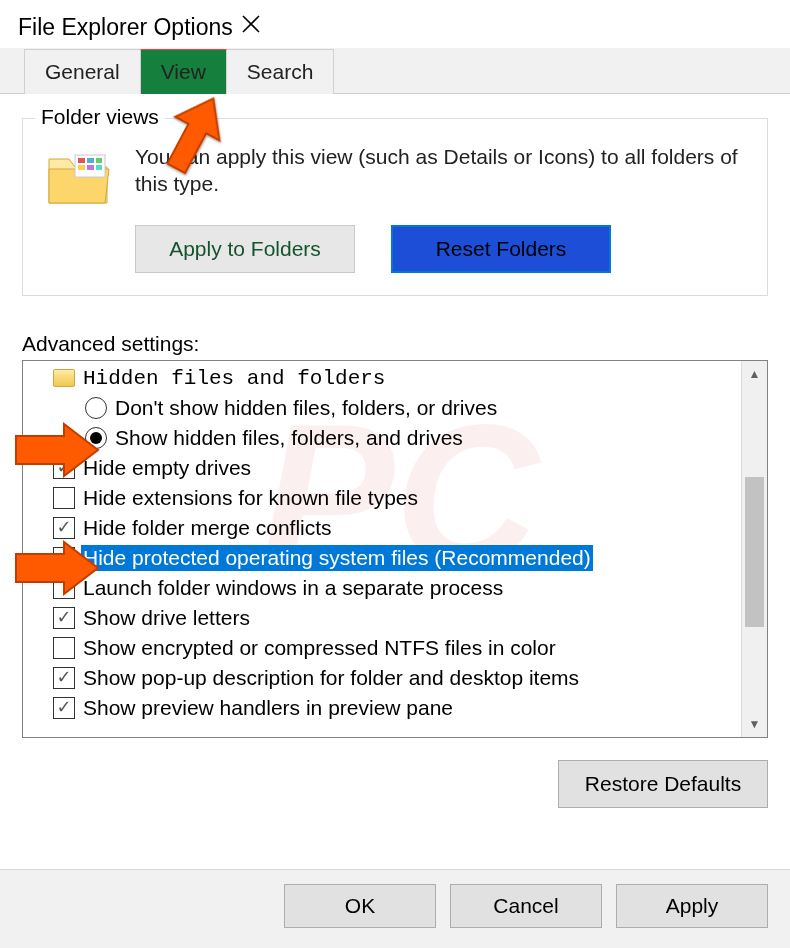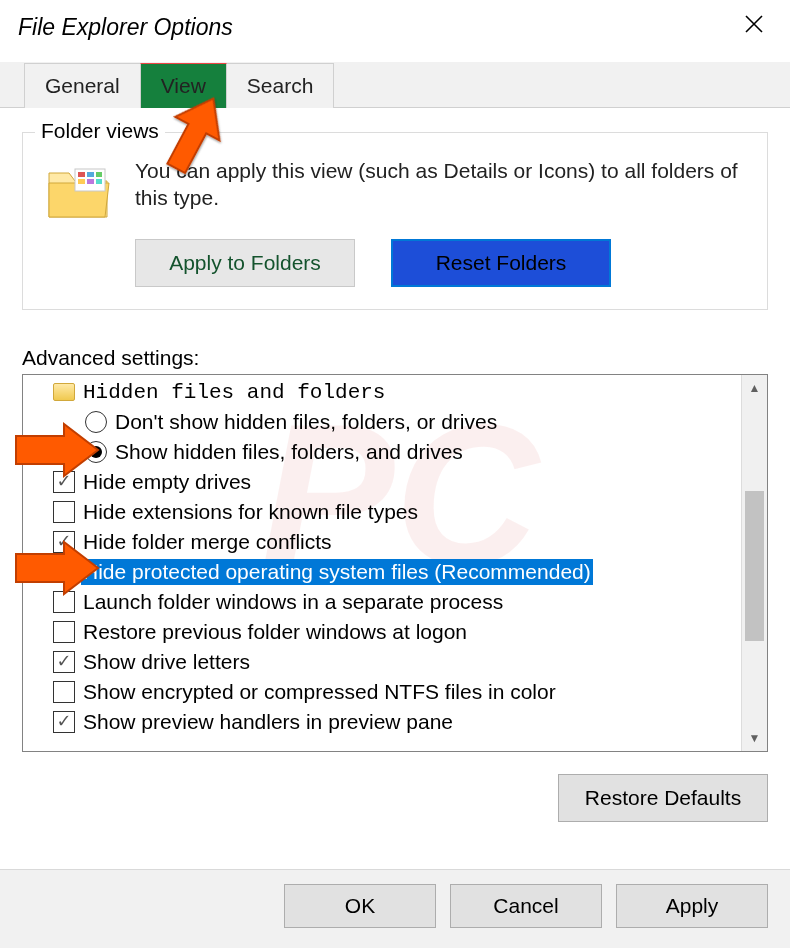--- a/index.html
+++ b/index.html
@@ -10,24 +10,22 @@
     background: #ffffff;
     width: 790px;
     height: 948px;
     position: relative;
     overflow: hidden;
   }
 
   
   .titlebar {
     display: flex;
-    justify-content: space-between;
     align-items: center;
-    padding: 10px 18px 18px 18px;
-    font-style: italic;
+    padding: 10px 18px 4px 18px;
   }
   .titlebar .title {
     font-size: 23px;
     color: #000;
   }
   .titlebar .close {
     font-size: 22px;
     padding: 4px 8px;
     cursor: default;
   }
@@ -347,30 +345,30 @@
         </div>
         <div class="list-row check highlight">
           <div class="ctrl check"></div>
           <span class="lbl">Hide protected operating system files (Recommended)</span>
         </div>
         <div class="list-row check">
           <div class="ctrl check"></div>
           <span class="lbl">Launch folder windows in a separate process</span>
         </div>
         <div class="list-row check">
-          <div class="ctrl check"></div>
-          <span class="lbl">Restore previous folder windows at logon</span>
-        </div>
-        <div class="list-row check">
           <div class="ctrl check checked"></div>
           <span class="lbl">Show drive letters</span>
         </div>
         <div class="list-row check">
           <div class="ctrl check"></div>
           <span class="lbl">Show encrypted or compressed NTFS files in color</span>
+        </div>
+        <div class="list-row check">
+          <div class="ctrl check checked"></div>
+          <span class="lbl">Show pop-up description for folder and desktop items</span>
         </div>
         <div class="list-row check">
           <div class="ctrl check checked"></div>
           <span class="lbl">Show preview handlers in preview pane</span>
         </div>
       </div>
     <div class="scrollbar">
       <div class="scroll-arrow up">▲</div>
       <div class="scroll-thumb"></div>
       <div class="scroll-arrow down">▼</div>

